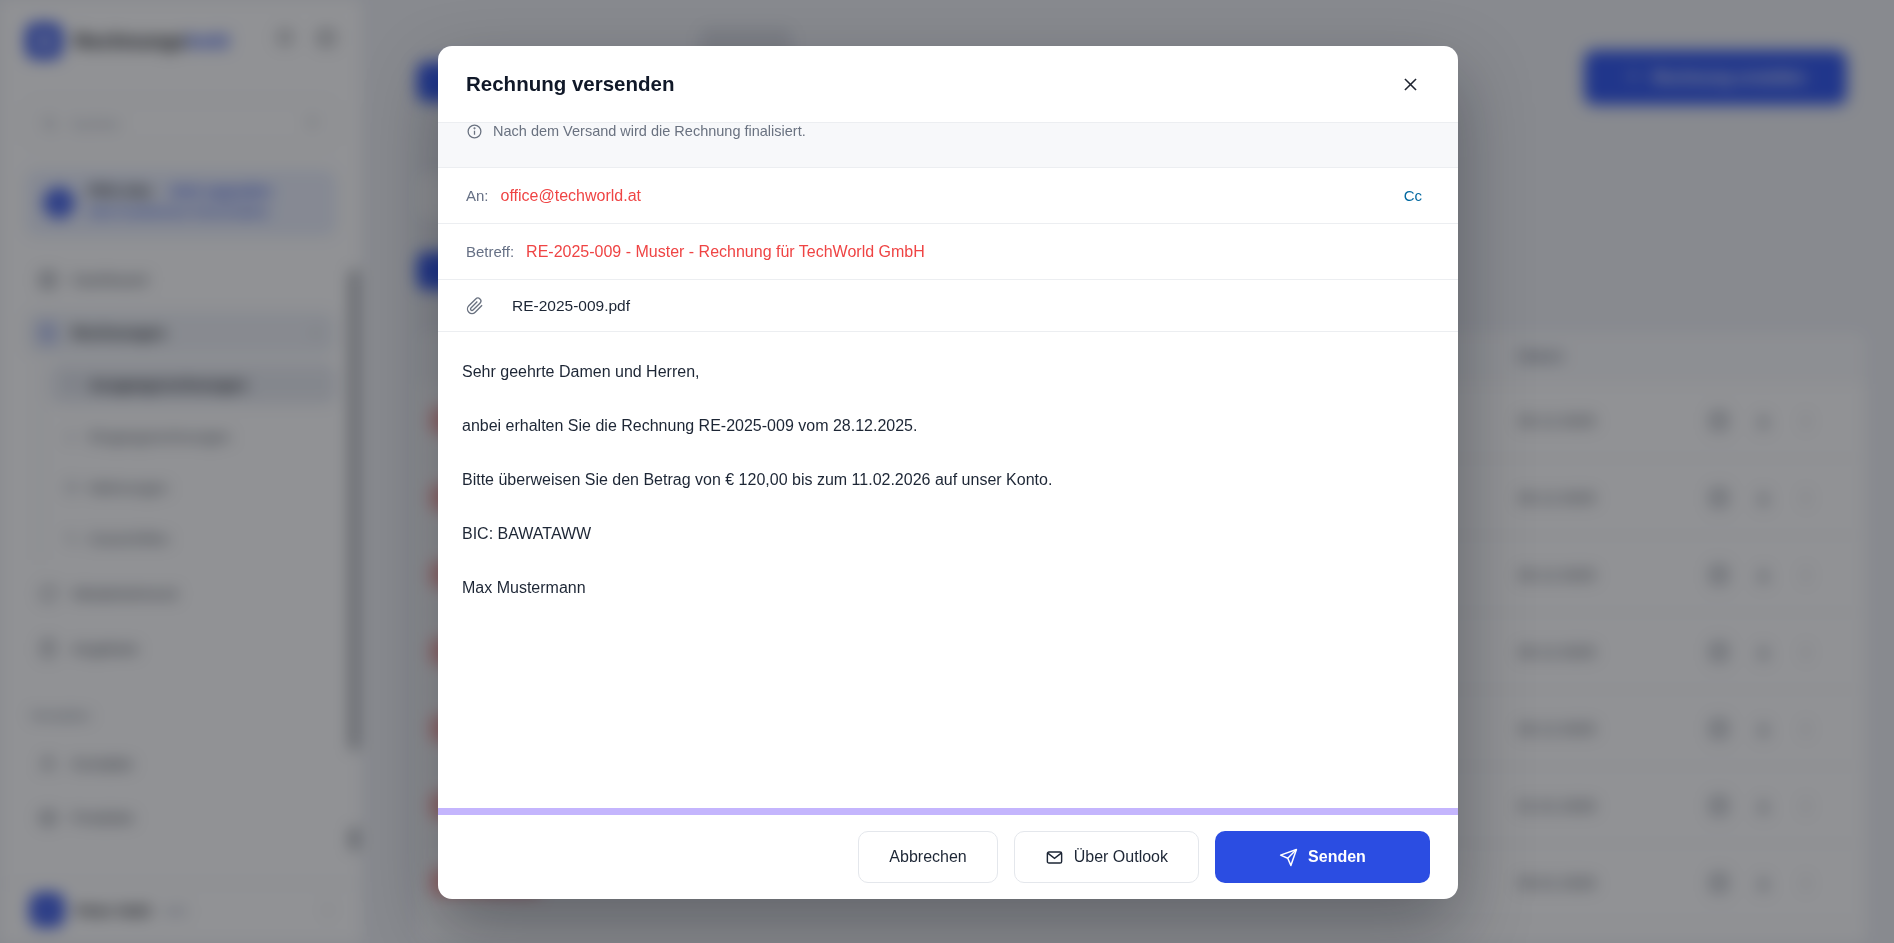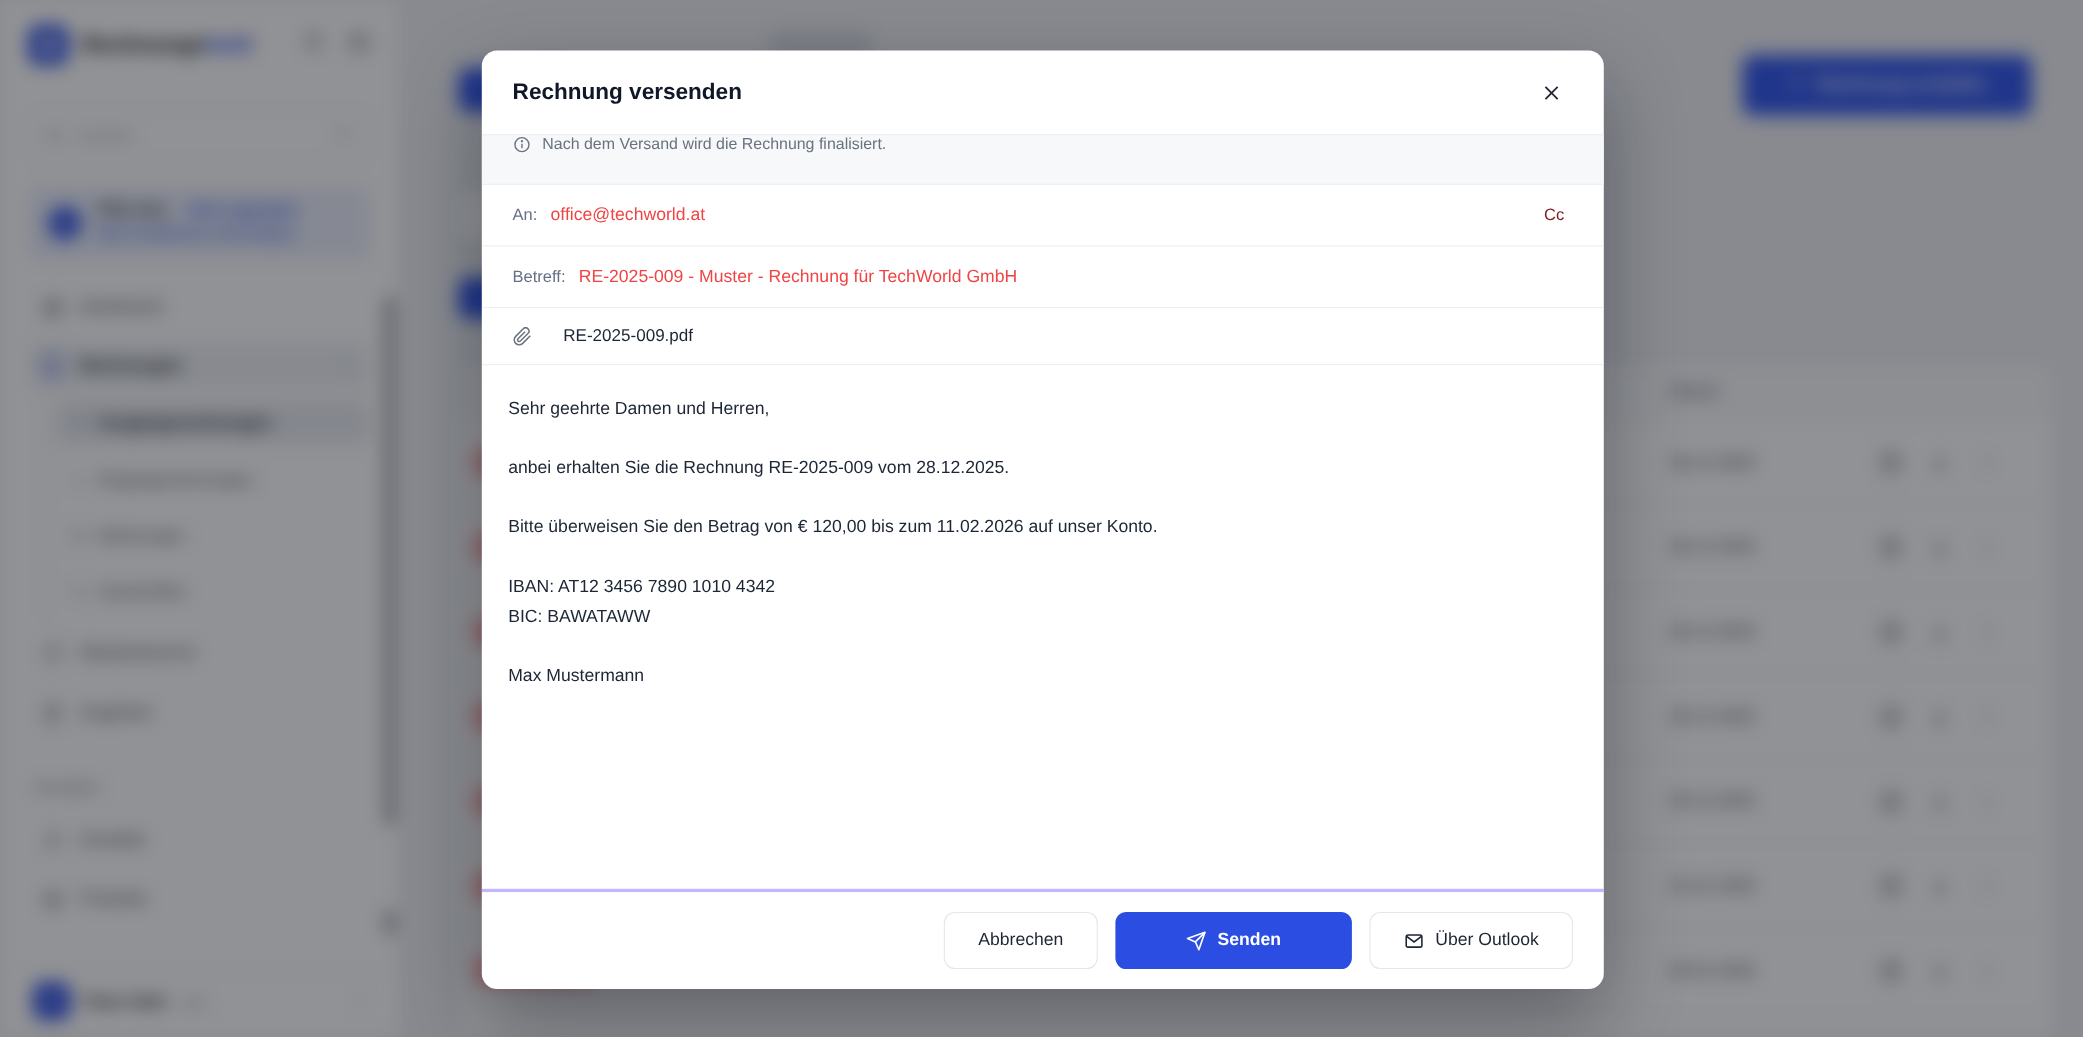--- a/index.html
+++ b/index.html
@@ -89,29 +89,29 @@
   .m-title{font-size:20.5px;font-weight:700;color:#101828;}
   .m-close{position:absolute;right:30px;top:20px;width:36px;height:36px;border:0;background:transparent;
            display:flex;align-items:center;justify-content:center;color:#1f2430;cursor:pointer;border-radius:8px;}
   .m-info{height:46px;background:#f7f8fa;border-top:1px solid #eceef1;border-bottom:1px solid #eceef1;
           display:flex;gap:10px;padding:0 28px;font-size:14.5px;color:#6a7280;flex:0 0 auto;}
   .m-info .icon{display:flex;color:#6a7280;}
   .m-row{display:flex;align-items:center;gap:12px;padding:0 36px 0 28px;border-bottom:1px solid #eceef1;flex:0 0 auto;}
   .m-row.to{height:56px;} .m-row.subject{height:56px;} .m-row.attach{height:52px;gap:28px;}
   .m-label{font-size:15px;color:#667085;}
   .m-value{font-size:16px;color:#ef4444;}
-  .cc-link{margin-left:auto;font-size:15px;color:#7f1d1d;font-weight:500;text-decoration:none;cursor:pointer;}
+  .cc-link{margin-left:auto;font-size:15px;color:#0369a1;font-weight:500;text-decoration:none;cursor:pointer;}
   .clip{display:flex;color:#6a7280;}
   .attach-name{font-size:15.5px;color:#1d2635;}
 
   .m-body{flex:1 1 auto;padding:26px 40px 0 24px;font-size:16px;line-height:27px;color:#1d2635;overflow:hidden;}
   .para{margin:0 0 27px 0;}
   .para.tight{margin:0;}
 
-  .m-footer{flex:0 0 auto;height:91px;border-top:3px solid #c4b5fd;display:flex;align-items:center;
+  .m-footer{flex:0 0 auto;height:91px;border-top:7px solid #c4b5fd;display:flex;align-items:center;
             justify-content:flex-end;gap:16px;padding:0 28px;}
   .btn{height:52px;border-radius:10px;font-size:16px;font-family:inherit;cursor:pointer;display:flex;
        align-items:center;justify-content:center;gap:10px;}
   .btn-ghost{background:#fff;border:1px solid #e4e7ec;color:#1d2635;padding:0 30px;font-weight:500;}
   .btn-send{background:#2b4de2;border:0;color:#fff;min-width:215px;font-weight:600;}
   .btn .bi{display:flex;}
 </style>
 </head>
 <body>
 
@@ -565,43 +565,42 @@
             <path d="M21.44 11.05l-9.19 9.19a6 6 0 0 1-8.49-8.49l9.19-9.19a4 4 0 0 1 5.66 5.66l-9.2 9.19a2 2 0 0 1-2.83-2.83l8.49-8.48"></path>
           </svg>
       </span>
       <span class="attach-name">RE-2025-009.pdf</span>
     </div>
 
     <div class="m-body">
       <p class="para">Sehr geehrte Damen und Herren,</p>
       <p class="para">anbei erhalten Sie die Rechnung RE-2025-009 vom 28.12.2025.</p>
       <p class="para">Bitte überweisen Sie den Betrag von € 120,00 bis zum 11.02.2026 auf unser Konto.</p>
-      <p class="para tight">IBAN: AT12 3456 7890 1010 4342</p>
       <p class="para">BIC: BAWATAWW</p>
       <p class="para tight">Max Mustermann</p>
     </div>
 
     <div class="m-footer">
       <button class="btn btn-ghost">
         <span>Abbrechen</span>
+      </button>
+      <button class="btn btn-ghost">
+        <span class="bi">
+          <svg width="19" height="19" viewBox="0 0 24 24" fill="none" stroke="currentColor" stroke-width="1.8">
+              <rect x="3" y="5" width="18" height="14" rx="2"></rect>
+              <polyline points="3.5 6.5 12 13 20.5 6.5"></polyline>
+            </svg>
+        </span>
+        <span>Über Outlook</span>
       </button>
       <button class="btn btn-send">
         <span class="bi">
           <svg width="19" height="19" viewBox="0 0 24 24" fill="none" stroke="#fff" stroke-width="1.9" stroke-linejoin="round">
               <path d="M22 2L11 13"></path>
               <path d="M22 2l-7 20-4-9-9-4 20-7z"></path>
             </svg>
         </span>
         <span>Senden</span>
       </button>
-      <button class="btn btn-ghost">
-        <span class="bi">
-          <svg width="19" height="19" viewBox="0 0 24 24" fill="none" stroke="currentColor" stroke-width="1.8">
-              <rect x="3" y="5" width="18" height="14" rx="2"></rect>
-              <polyline points="3.5 6.5 12 13 20.5 6.5"></polyline>
-            </svg>
-        </span>
-        <span>Über Outlook</span>
-      </button>
     </div>
   </div>
 
 </div>
 
 </body></html>

